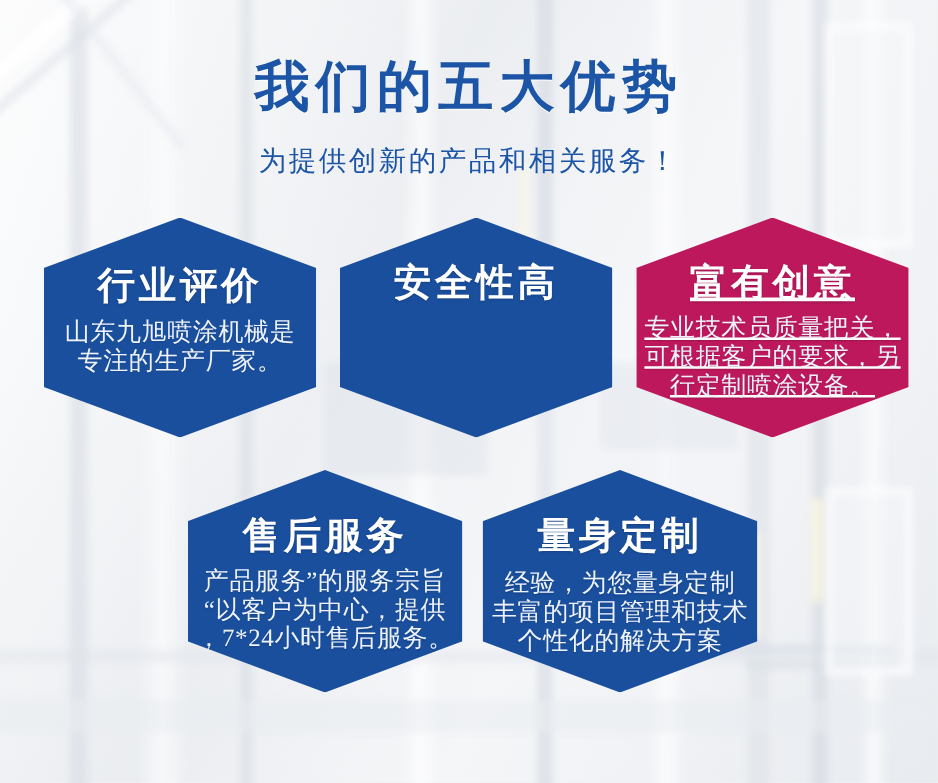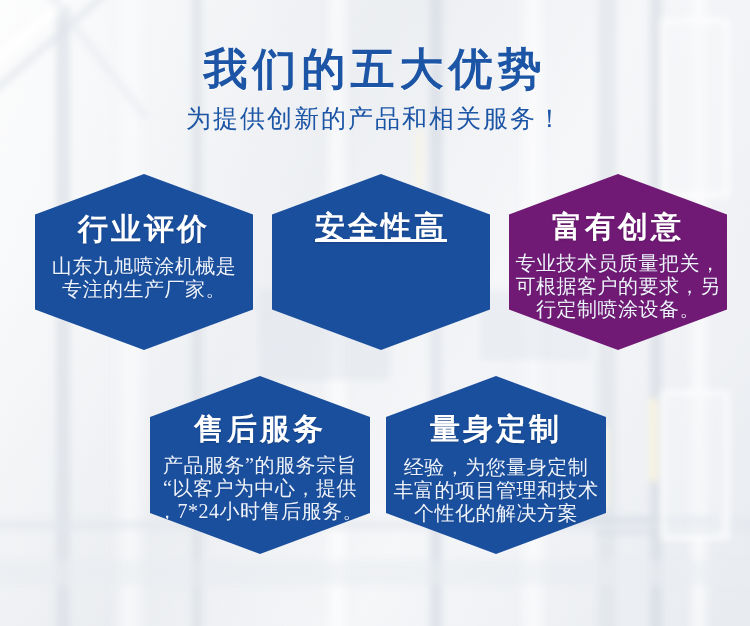--- a/index.html
+++ b/index.html
@@ -24,22 +24,22 @@
   #bg-photo .blurwrap{ position:absolute; inset:-40px; filter:blur(3px); }
 
   
   #header{ position:absolute; z-index:5; left:0; right:0; top:44px; text-align:center; }
   #page-title{
     font-size:44px; line-height:52px; font-weight:bold; letter-spacing:5px;
     color:#1c55a5;
     text-shadow:0 1px 0 rgba(255,255,255,.85);
   }
   #page-subtitle{
-    margin-top:8px;
-    font-size:25px; line-height:30px; letter-spacing:2px;
+    margin-top:18px;
+    font-size:22px; line-height:30px; letter-spacing:2px;
     color:#1c55a5;
   }
 
   
   .hex{
     position:absolute; z-index:4;
     background:#1a4f9e;
     clip-path:polygon(50% 0%, 100% 23%, 100% 77%, 50% 100%, 0% 77%, 0% 23%);
     -webkit-clip-path:polygon(50% 0%, 100% 23%, 100% 77%, 50% 100%, 0% 77%, 0% 23%);
     display:flex; flex-direction:column; align-items:center;
@@ -122,25 +122,25 @@
 </div>
 
 <div class="hex" id="hex-1" style="background: rgb(26, 79, 158);">
   <div class="hex-title" style="color: rgb(255, 255, 255);">行业评价</div>
   <div class="hex-body" style="color: rgb(238, 243, 251);">
     <span>山东九旭喷涂机械是</span>
     <span>专注的生产厂家。</span>
   </div>
 </div>
 
-<div class="hex" id="hex-2" style="background: rgb(26, 79, 158); text-decoration: underline;">
+<div class="hex" id="hex-2" style="background: rgb(26, 79, 158);">
   <div class="hex-title" style="color: rgb(255, 255, 255);">安全性高</div>
 </div>
 
-<div class="hex" id="hex-3" style="background: #701a75;">
+<div class="hex" id="hex-3" style="background: #be185d; text-decoration: underline;">
   <div class="hex-title" style="color: rgb(255, 255, 255);">富有创意</div>
   <div class="hex-body" style="color: rgb(238, 243, 251);">
     <span>专业技术员质量把关，</span>
     <span>可根据客户的要求，另</span>
     <span>行定制喷涂设备。</span>
   </div>
 </div>
 
 <div class="hex" id="hex-4" style="background: rgb(26, 79, 158);">
   <div class="hex-title" style="color: rgb(255, 255, 255);">售后服务</div>

